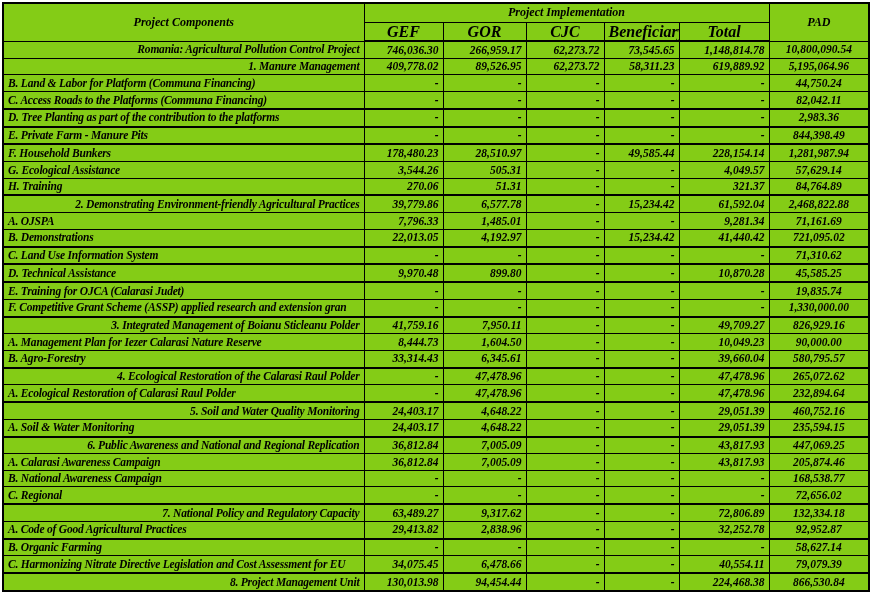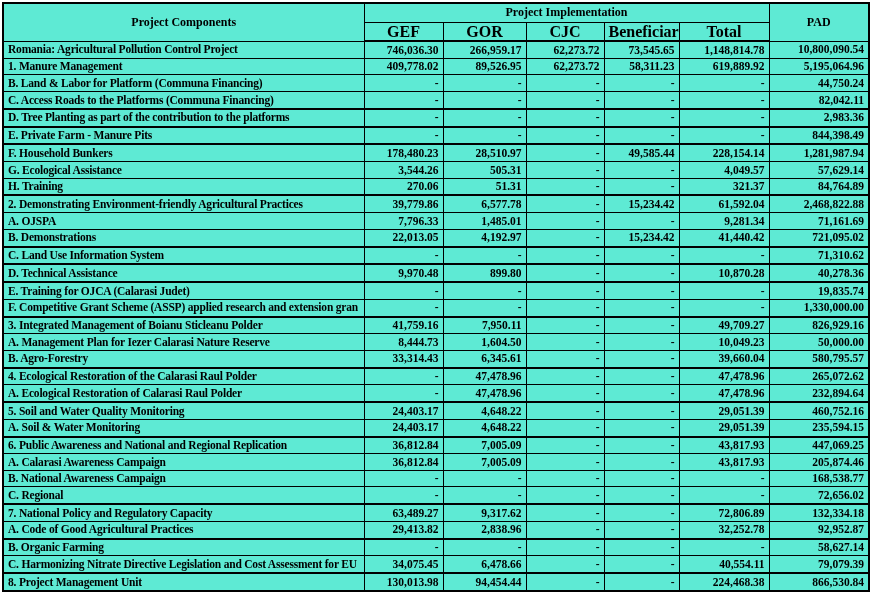--- a/index.html
+++ b/index.html
@@ -14,24 +14,25 @@
     box-sizing: border-box;
     padding: 2px 2px 2px 2px;
     font-family: "Liberation Serif", serif;
     color: #000000;
   }
   table.report {
     border-collapse: collapse;
     table-layout: fixed;
     width: 866px;
     height: 590px;
-    background: #5eead4;
+    background: #84cc16;
     font-weight: bold;
     font-size: 11.5px;
     color: #000000;
+    font-style: italic;
   }
   table.report th, table.report td {
     border: 1px solid #000000;
     padding: 0 4px;
     overflow: hidden;
     white-space: nowrap;
     line-height: 1.1;
     box-sizing: border-box;
   }
   
@@ -49,25 +50,25 @@
   thead tr.sub-row th { font-size: 16px; }
   th.components-header { border-right: 2px solid #000000; border-bottom: 2px solid #000000; }
   th.pad-header        { border-left: 2px solid #000000;  border-bottom: 2px solid #000000; }
   thead tr.sub-row th  { border-bottom: 2px solid #000000; }
   
   td.label {
     text-align: left;
     letter-spacing: -0.2px;
     border-right: 2px solid #000000;
   }
-  td.lvl0 { padding-left: 4px; }
+  td.lvl0 { padding-left: 4px; text-align: right; }
   td.lvl1 { padding-left: 18px; }
   td.val  { text-align: right; padding-right: 13px; }
   td.c4   { padding-right: 7px; }
-  td.c5   { padding-right: 9px; border-left: 2px solid #000000; }
+  td.c5   { padding-right: 9px; border-left: 2px solid #000000; text-align: center; }
   td.dash { padding-right: 22px; }
   tr.thick-top td { border-top: 2px solid #000000; }
 </style>
 </head>
 <body>
 
 <div id="screen">
   <table class="report">
     <colgroup>
       <col style="width:361px">
@@ -210,21 +211,21 @@
           <td class="val c4 dash">-</td>
           <td class="val c5">71,310.62</td>
         </tr>
         <tr class="thick-top">
           <td class="label lvl1">D. Technical Assistance</td>
           <td class="val c0">9,970.48</td>
           <td class="val c1">899.80</td>
           <td class="val c2 dash">-</td>
           <td class="val c3 dash">-</td>
           <td class="val c4">10,870.28</td>
-          <td class="val c5">40,278.36</td>
+          <td class="val c5">45,585.25</td>
         </tr>
         <tr class="thick-top">
           <td class="label lvl1">E. Training for OJCA (Calarasi Judet)</td>
           <td class="val c0 dash">-</td>
           <td class="val c1 dash">-</td>
           <td class="val c2 dash">-</td>
           <td class="val c3 dash">-</td>
           <td class="val c4 dash">-</td>
           <td class="val c5">19,835.74</td>
         </tr>
@@ -246,21 +247,21 @@
           <td class="val c4">49,709.27</td>
           <td class="val c5">826,929.16</td>
         </tr>
         <tr>
           <td class="label lvl1">A. Management Plan for Iezer Calarasi Nature Reserve</td>
           <td class="val c0">8,444.73</td>
           <td class="val c1">1,604.50</td>
           <td class="val c2 dash">-</td>
           <td class="val c3 dash">-</td>
           <td class="val c4">10,049.23</td>
-          <td class="val c5">50,000.00</td>
+          <td class="val c5">90,000.00</td>
         </tr>
         <tr>
           <td class="label lvl1">B. Agro-Forestry</td>
           <td class="val c0">33,314.43</td>
           <td class="val c1">6,345.61</td>
           <td class="val c2 dash">-</td>
           <td class="val c3 dash">-</td>
           <td class="val c4">39,660.04</td>
           <td class="val c5">580,795.57</td>
         </tr>

